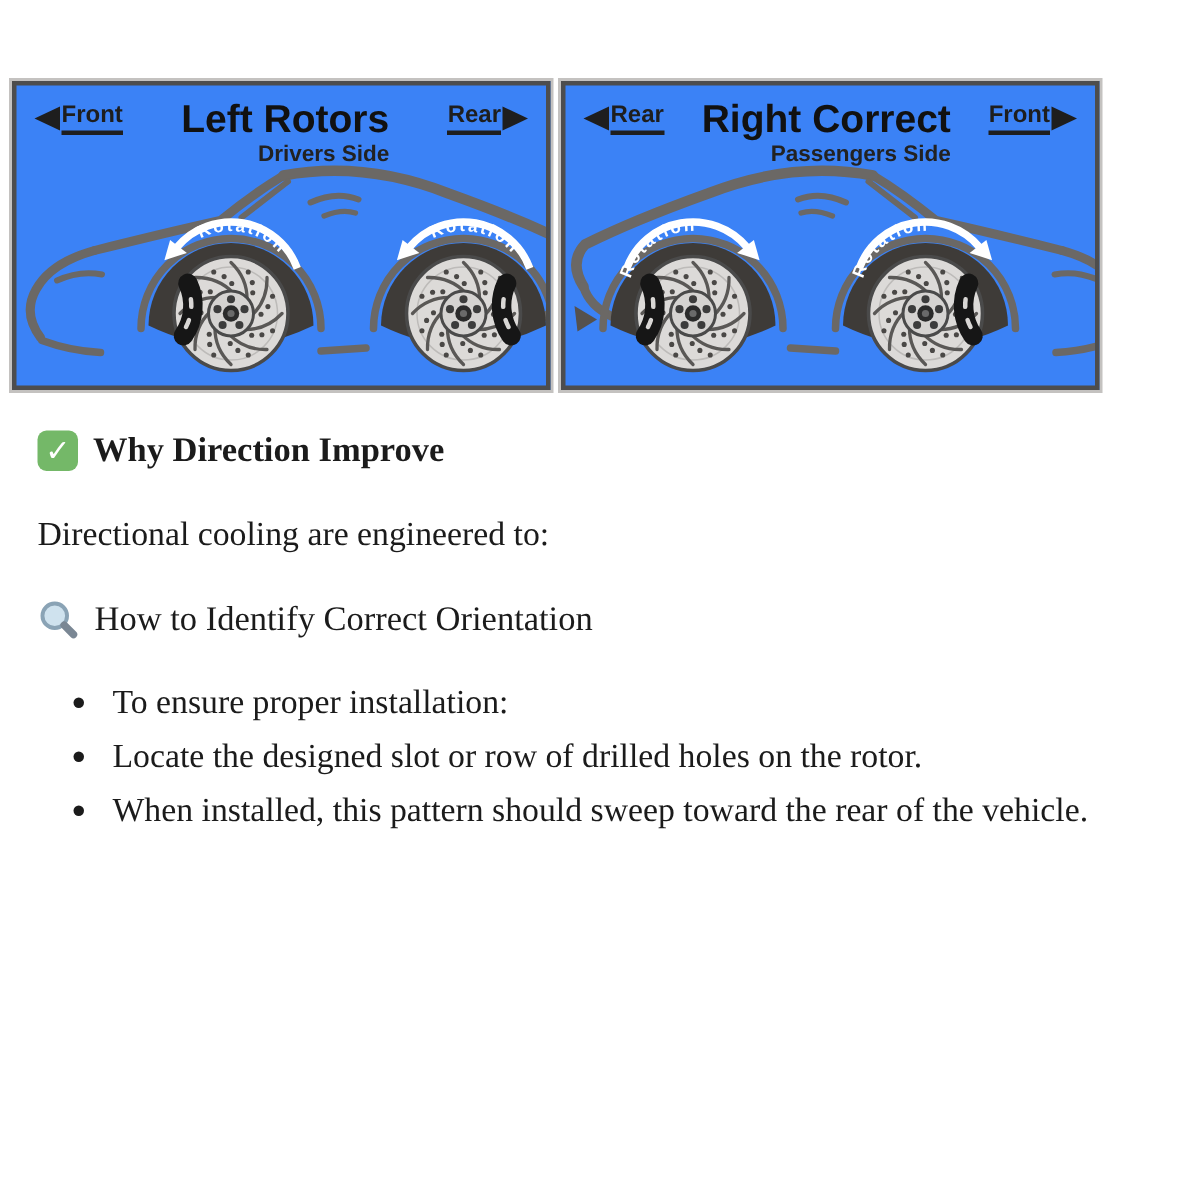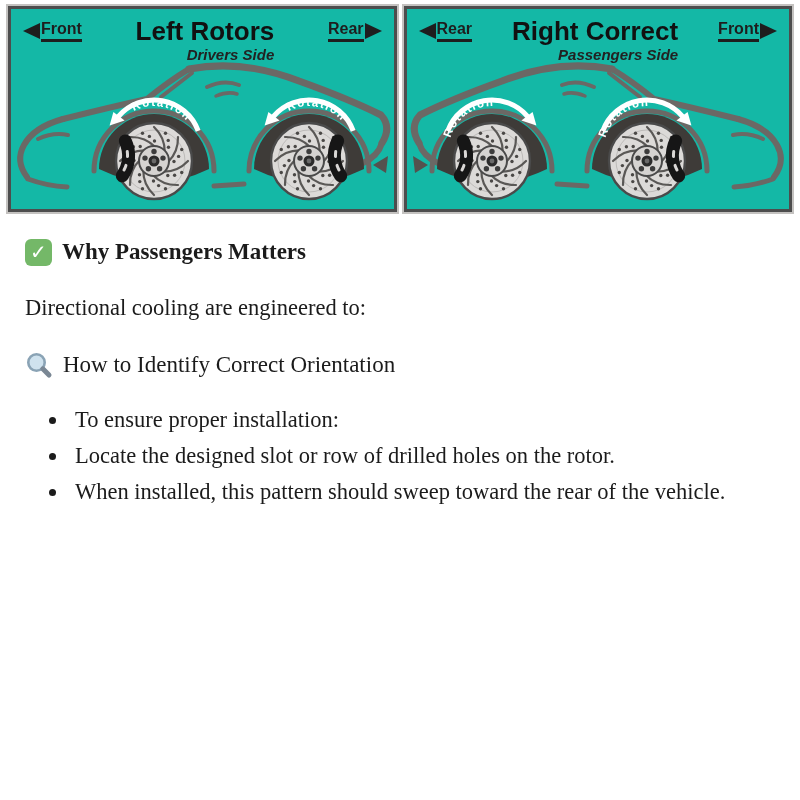--- a/index.html
+++ b/index.html
@@ -7,41 +7,41 @@
   body {
     width:800px; height:800px; overflow:hidden;
     font-family:"Liberation Serif", serif;
     color:#1b1b1b;
     padding:6px 8px 0 8px;
   }
 
   
   .panels { display:flex; gap:7px; }
   .panel {
-    width:389px; height:206px; background:#14b8a6;
+    width:359px; height:206px; background:#3b82f6;
     border:3px solid #4d4d4d;
     box-shadow:0 0 0 2px #c4c2c0;
-    position:relative; overflow:hidden;
+    position:relative; overflow:hidden;margin-top:48px;
   }
   .panel-header {
     display:flex; justify-content:space-between; align-items:flex-start;
     padding:8px 12px 0 12px; height:52px;
     font-family:"Liberation Sans", sans-serif;
   }
   .edge-label { display:flex; align-items:center; margin-top:4px; }
   .edge-label .lbl {
     font-weight:bold; font-size:16px; color:#1e1e1e;
     border-bottom:3px solid #1e1e1e; padding-bottom:1px; line-height:1.05;
   }
   .tri { width:0; height:0; border-top:8px solid transparent; border-bottom:8px solid transparent; }
   .tri-left  { border-right:17px solid #1e1e1e; margin-right:1px; }
   .tri-right { border-left:17px solid #1e1e1e; margin-left:1px; }
   .title-block { text-align:right; margin-top:1px; }
   .panel-title { font-weight:bold; font-size:26px; letter-spacing:0; color:#111; line-height:1.05; }
-  .panel-subtitle { font-weight:bold; font-style:italic; font-size:15px; color:#222; margin-top:1px; }
+  .panel-subtitle { font-weight:bold; font-size:15px; color:#222; margin-top:1px; }
   .car-svg { display:block; position:absolute; left:0; bottom:2px; }
 
   
   .doc { padding:0 17px; }
   .intro { margin-top:14px; font-size:22.5px; line-height:36px; max-width:735px; }
   .sec-head {
     margin-top:25px; display:flex; align-items:center; gap:10px;
     font-size:23px; line-height:30px;
   }
   .sec-head.bold { font-weight:bold; }
@@ -233,21 +233,21 @@
       </g>
     </svg>
   </div>
 </div>
 
 <div class="doc">
 
 
   <div class="sec-head bold">
     <span class="check-badge">✓</span>
-    <span>Why Passengers Matters</span>
+    <span>Why Direction Improve</span>
   </div>
 
   <p class="lead">Directional cooling are engineered to:</p>
 
 
   <div class="sec-head">
     <svg class="mag-icon" viewBox="0 0 28 28">
       <circle cx="11.5" cy="11.5" r="8.2" fill="#cfe2ee" stroke="#8aa3b5" stroke-width="2.6"></circle>
       <line x1="17.8" y1="17.8" x2="24" y2="24" stroke="#7a8794" stroke-width="5" stroke-linecap="round"></line>
     </svg>

